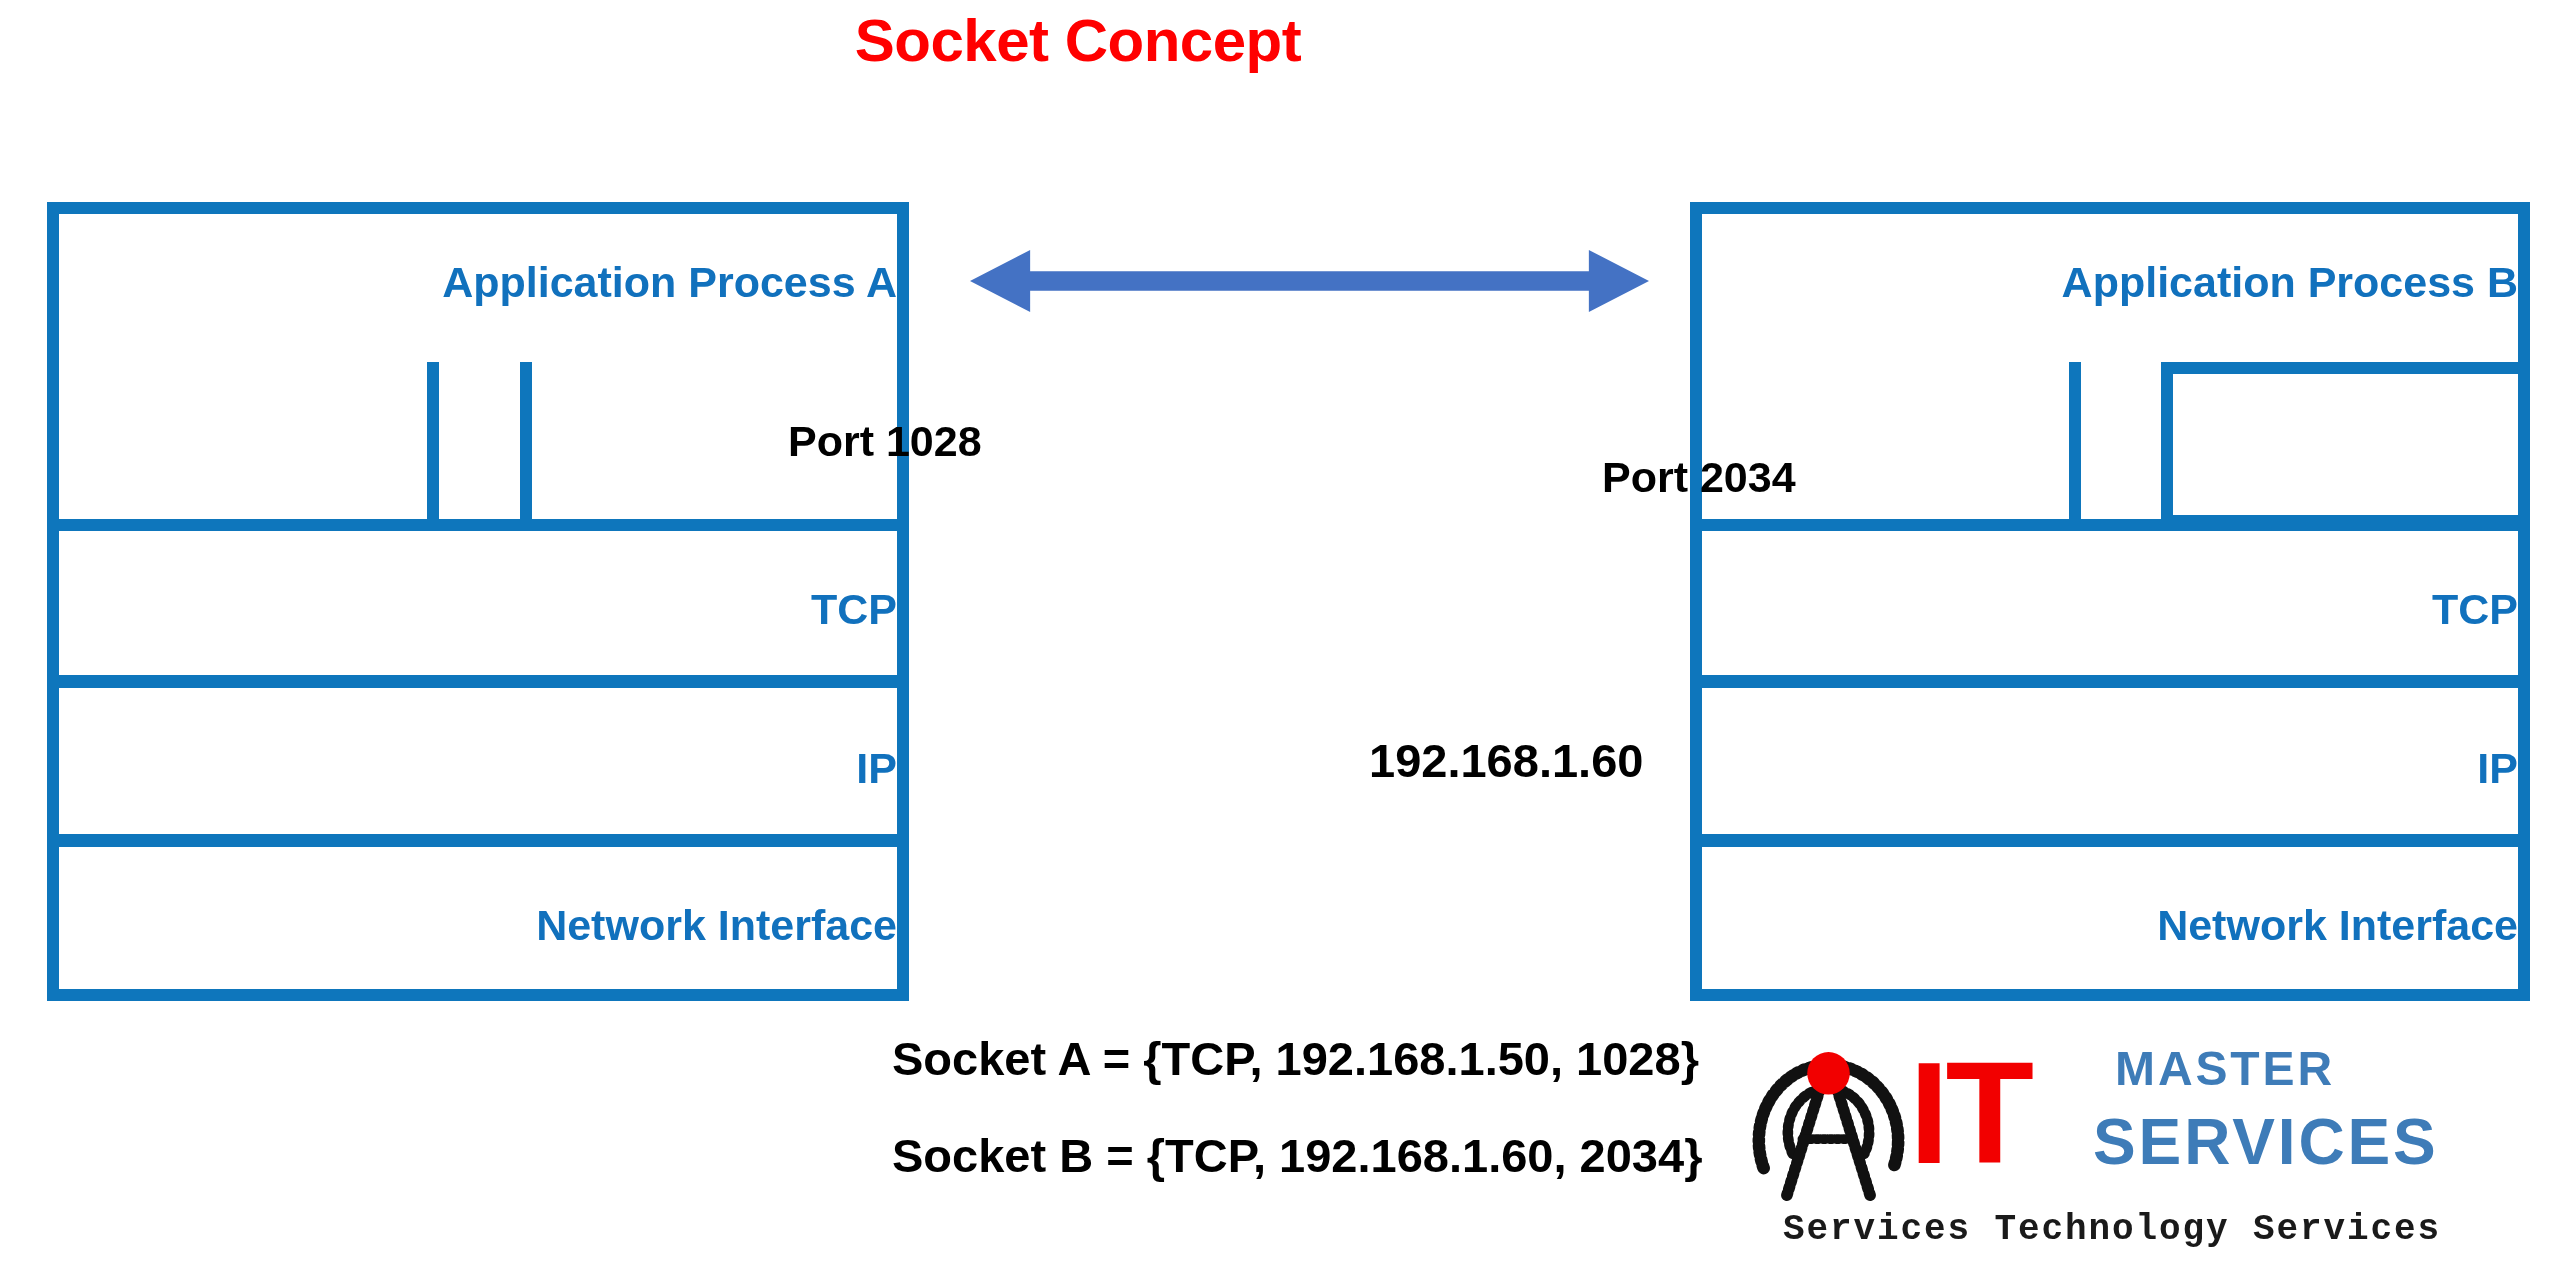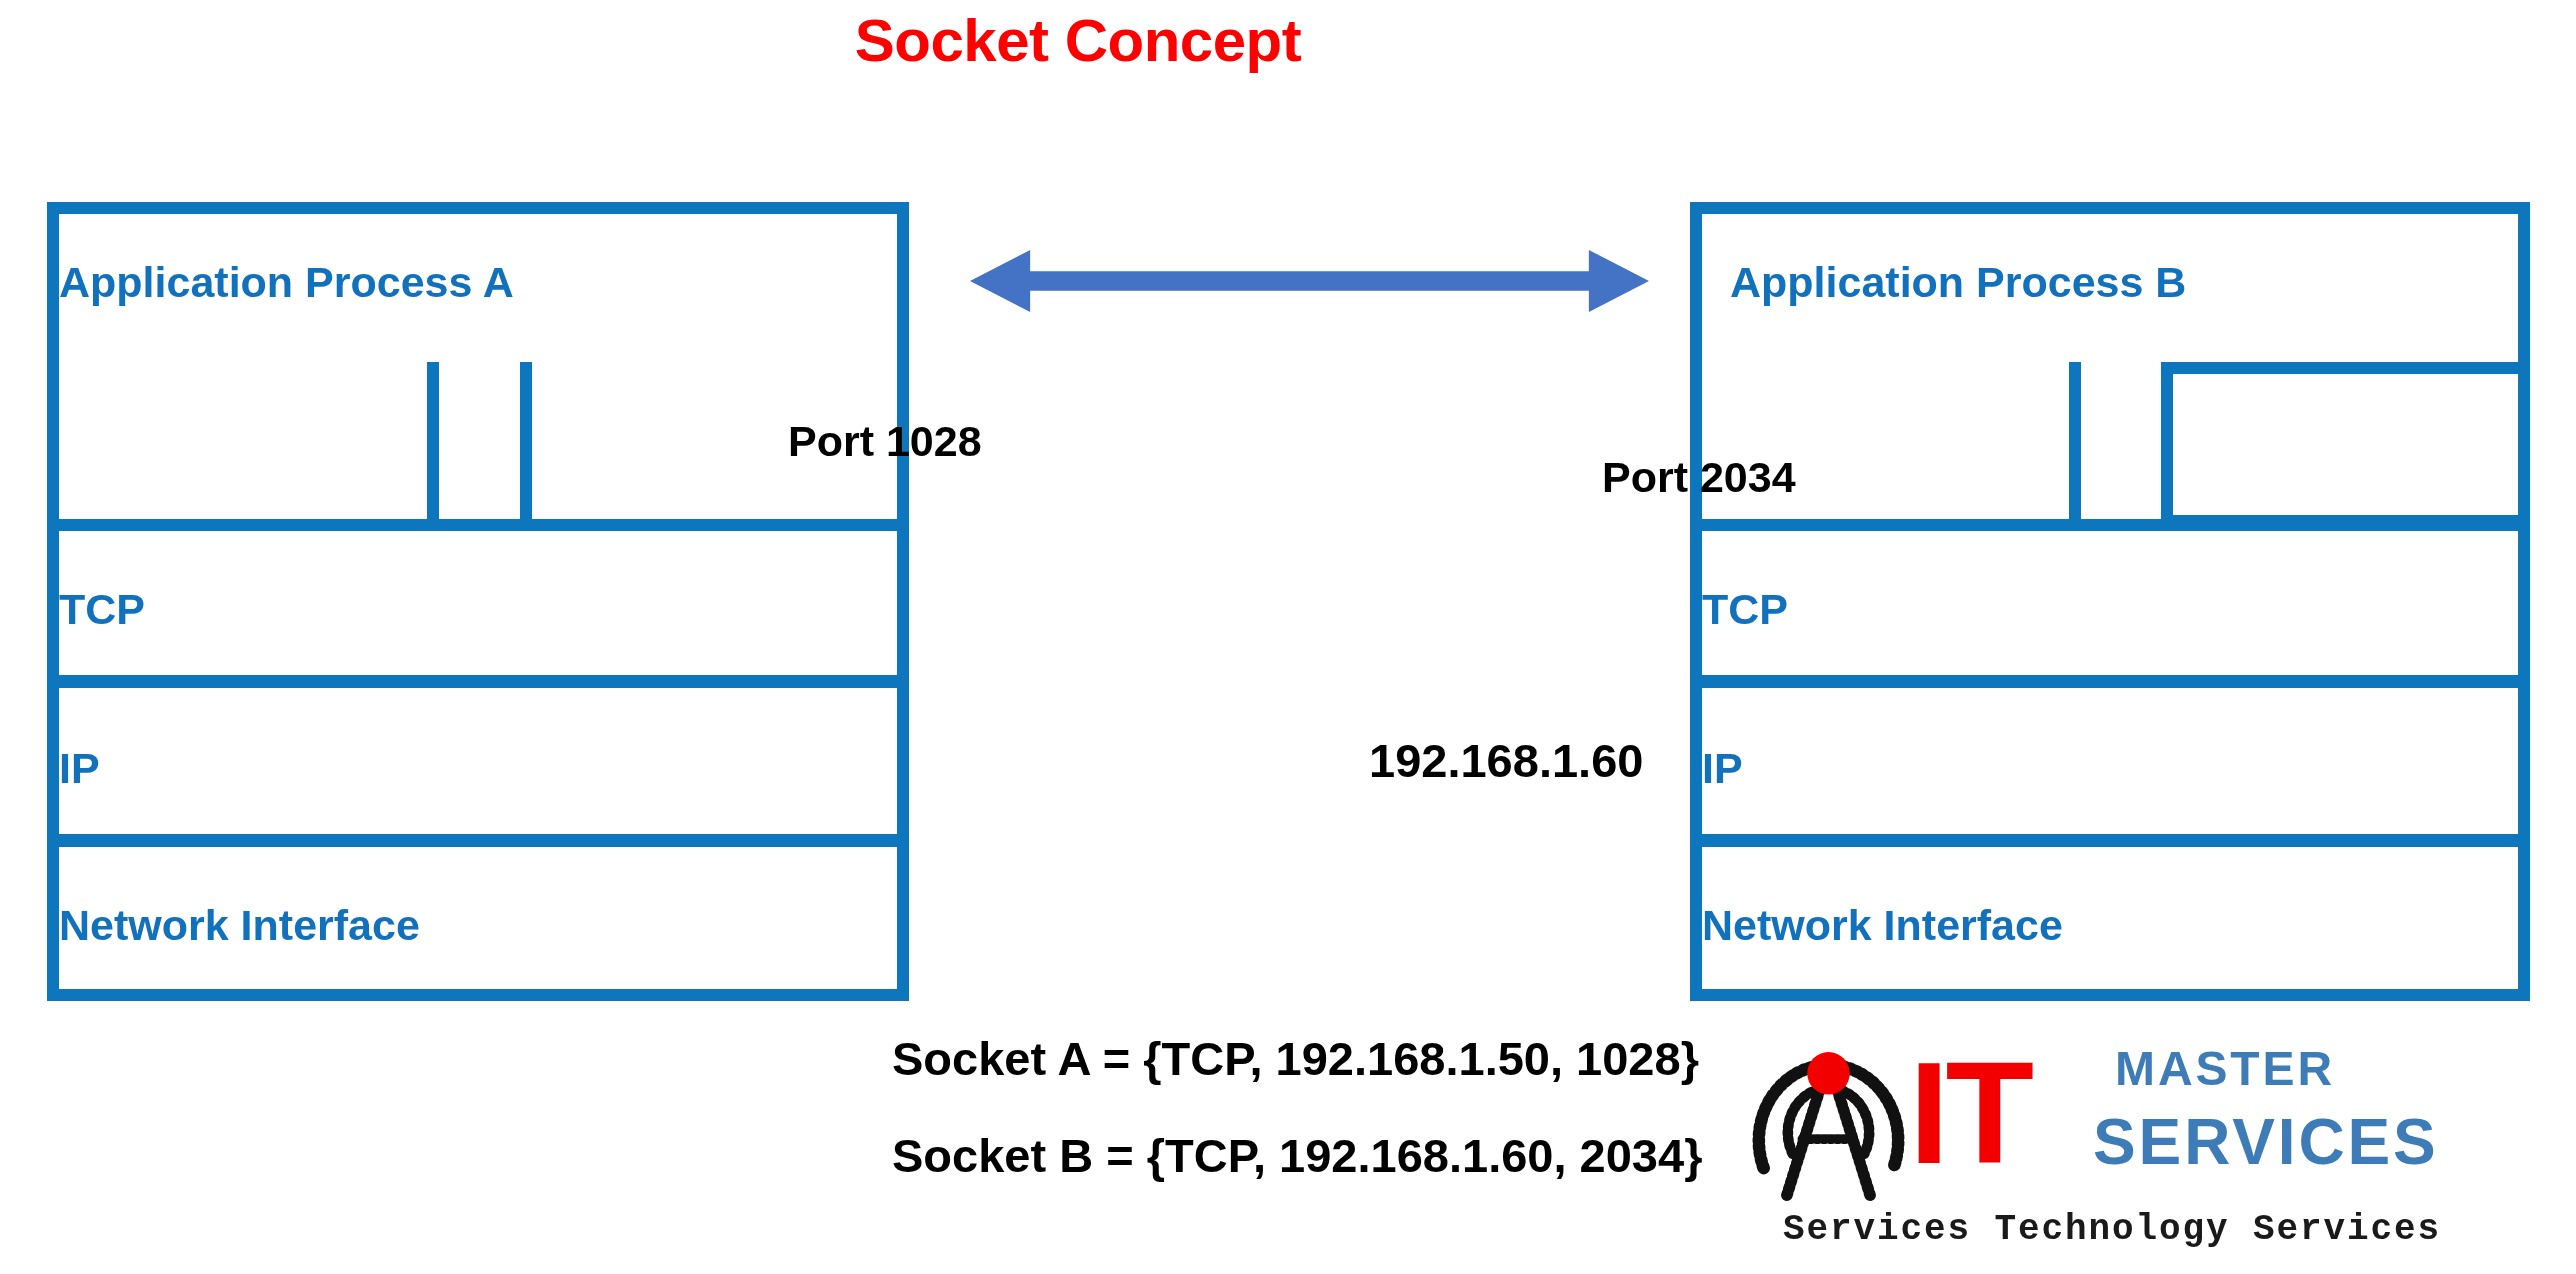--- a/index.html
+++ b/index.html
@@ -42,21 +42,21 @@
     border: 12.6px solid #0E76BC;
     background: #ffffff;
   }
   .bx-open-bottom { border-bottom: 0; }
   .bx-open-top    { border-top: 0; }
 
   .box-label {
     position: absolute;
     left: 0;
     width: 100%;
-    text-align: left;
+    text-align: right;
     color: #1171BD;
     font-weight: bold;
     font-size: 43px;
     font-family: "Liberation Sans", sans-serif;
     white-space: nowrap;
   }
 
   
   .divider {
     position: absolute;
@@ -162,21 +162,21 @@
 
   <div class="bx" style="left:47px; top:519px; width:862px; height:482px;">
     <div class="box-label" style="top:54px;">TCP</div>
     <div class="box-label" style="top:213px;">IP</div>
     <div class="box-label" style="top:370px;">Network Interface</div>
   </div>
   <div class="divider" style="left:47px; top:675px; width:862px;"></div>
   <div class="divider" style="left:47px; top:834px; width:862px;"></div>
 
   <div class="bx bx-open-bottom" style="left:1690px; top:202px; width:840px; height:173px;">
-    <div class="box-label" style="top:44px;margin-left:28px;">Application Process B</div>
+    <div class="box-label" style="top:44px;">Application Process B</div>
   </div>
   <div class="divider" style="left:1690px; top:362px; width:391px;"></div>
   <div class="divider" style="left:2161px; top:362px; width:369px;"></div>
 
   <div class="bx bx-open-top bx-open-bottom" style="left:1690px; top:362px; width:391px; height:165px;"></div>
 
   <div class="bx" style="left:2161px; top:362px; width:369px; height:165px;"></div>
 
   <div class="bx" style="left:1690px; top:519px; width:840px; height:482px;">
     <div class="box-label" style="top:54px;">TCP</div>

